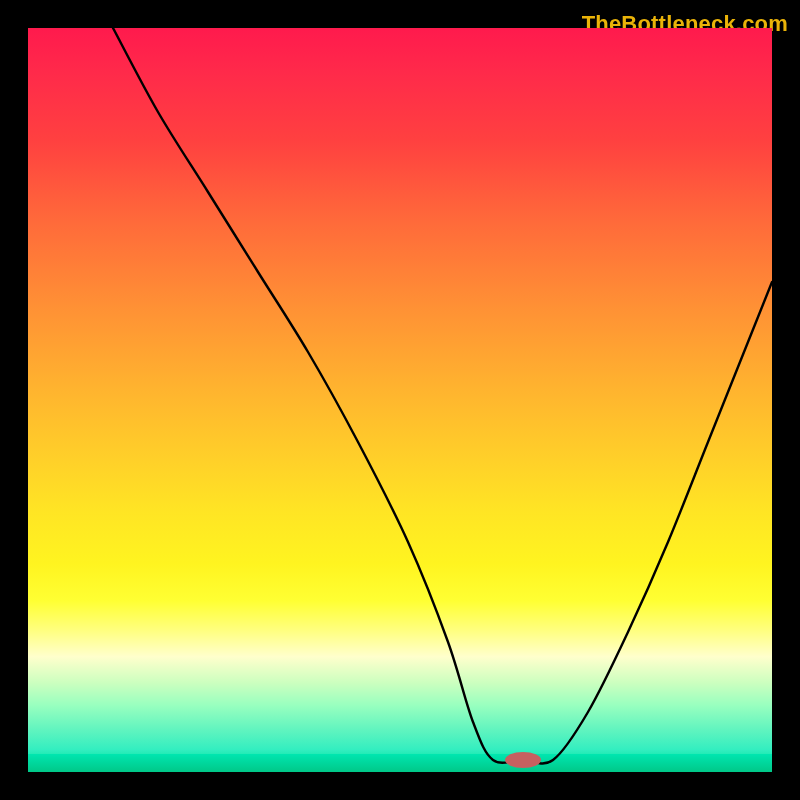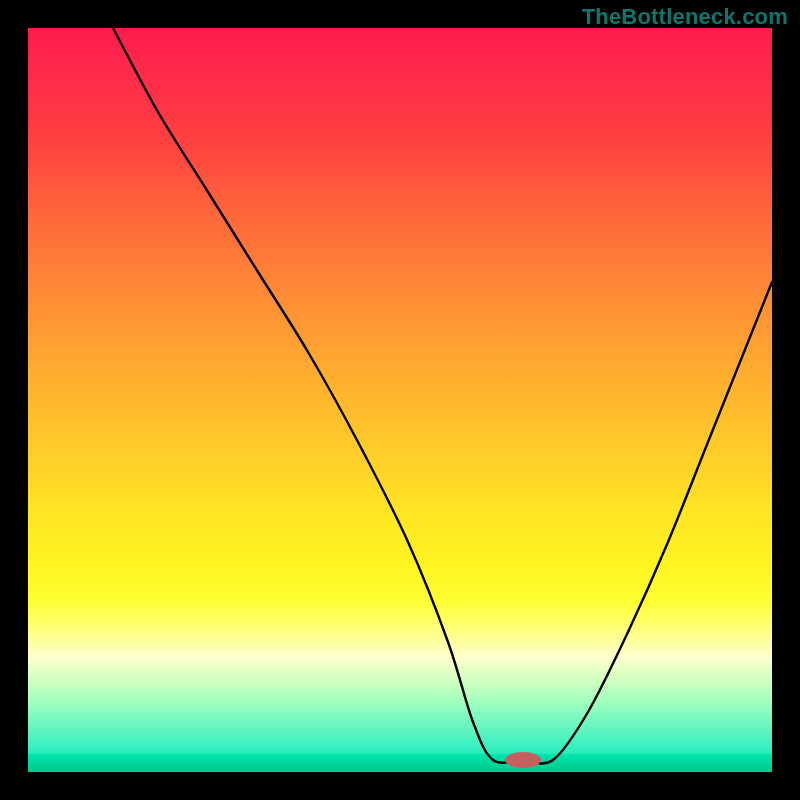--- a/index.html
+++ b/index.html
@@ -12,26 +12,26 @@
   }
   .outer {
     width: 800px;
     height: 800px;
     background: #000;
     position: relative;
     box-sizing: border-box;
   }
   .watermark {
     position: absolute;
-    top: 4px;
+    top: 11px;
     right: 12px;
     font-family: Arial, Helvetica, sans-serif;
     font-weight: 700;
     font-size: 22px;
-    color: #0f766e;
+    color: #eab308;
     letter-spacing: 0.2px;
   }
   .plot-frame {
     position: absolute;
     left: 28px;
     top: 28px;
     width: 744px;
     height: 744px;
     box-sizing: border-box;
     overflow: hidden;

